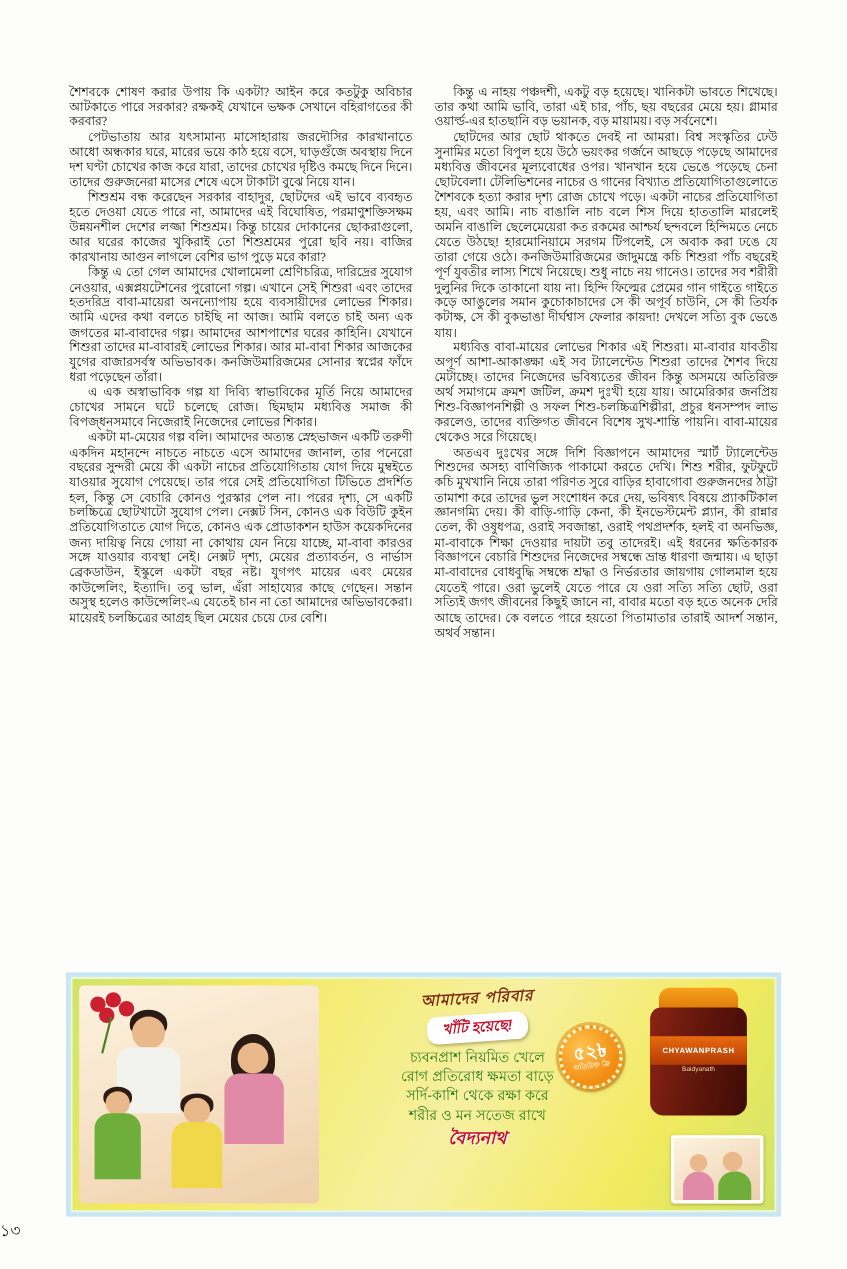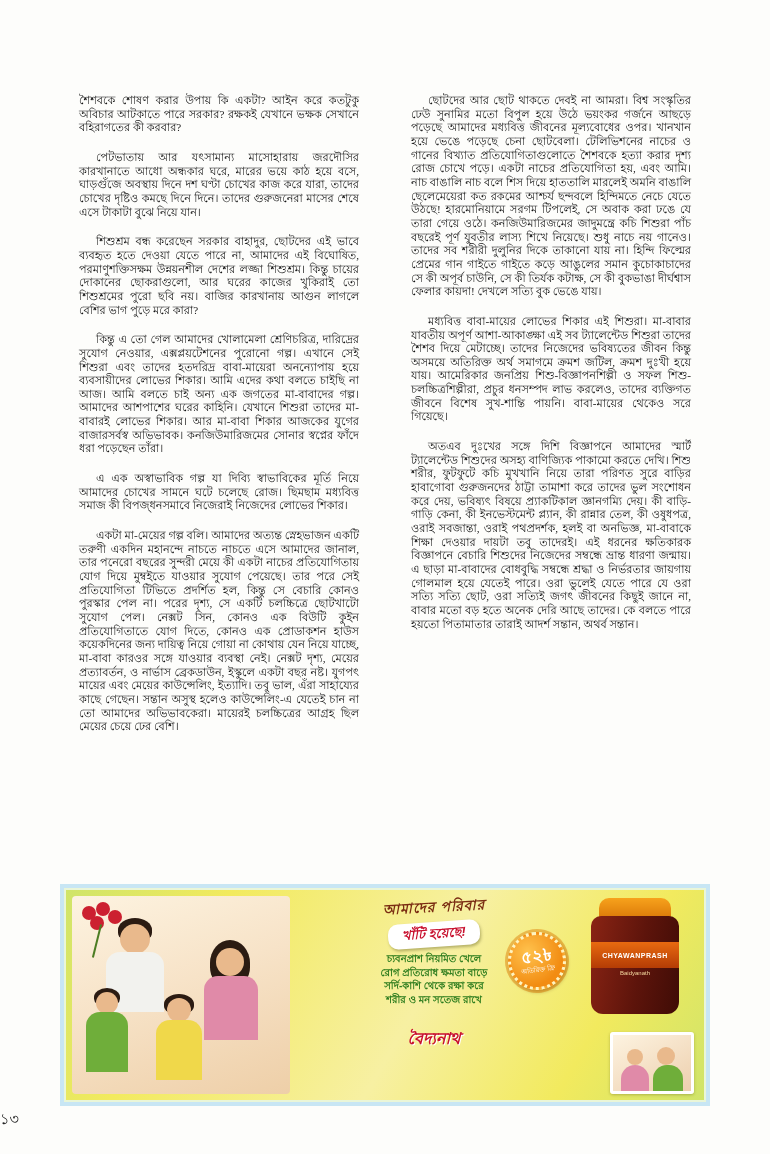--- a/index.html
+++ b/index.html
@@ -16,21 +16,21 @@
   .columns {
     position: absolute; top: 78px; left: 63px; width: 644px;
     display: flex; gap: 20px;
   }
   .col {
     width: 312px;
     font-size: 11.2px; line-height: 1.22;
     text-align: justify; color: #141414;
     word-break: normal;
   }
-  .col p { text-indent: 17px; margin: 16px; }
+  .col p { text-indent: 17px; margin: 0; }
   .col p.first { text-indent: 0; }
   
   .ad {
     position: absolute; left: 60px; top: 884px; width: 650px; height: 222px;
     border: 4px solid #c8e6f4;
     background: linear-gradient(120deg, #cfe469 0%, #f2ea5e 22%, #f7f0a2 55%, #f2ea5e 80%, #cfe469 100%);
     box-shadow: inset 0 0 0 2px #eaf6d8;
   }
   .ad-photo {
     position: absolute; left: 8px; top: 8px; bottom: 8px; width: 218px;
@@ -50,23 +50,23 @@
   .slogan1 {
     color: #7a2c12; font-size: 14px; font-weight: bold; font-style: italic;
     transform: rotate(-3deg); margin-top: 2px; letter-spacing: 1px;
   }
   .ribbon {
     display: inline-block; background: #ffffff; color: #c8102e;
     font-weight: bold; font-size: 13px; font-style: italic;
     padding: 2px 14px; border-radius: 10px; transform: rotate(-4deg);
     box-shadow: 1px 2px 3px rgba(60,60,0,.35); margin-top: 2px;
   }
-  .greens { margin-top: 5px; color: #2e7d1e; font-size: 10px; line-height: 1.35; font-weight: bold; }
+  .greens { margin-top: 5px; color: #2e7d1e; font-size: 13px; line-height: 1.35; font-weight: normal; }
   .brand-script {
-    margin-top: 20px; color: #c8102e; font-size: 16px; font-weight: bold; font-style: italic;
+    margin-top: 0; color: #c8102e; font-size: 16px; font-weight: bold; font-style: italic;
     text-shadow: 1px 1px 0 #ffffff;
   }
   .brand-big {
     color: #c8102e; font-size: 31px; font-weight: bold; line-height: 1.02;
     text-shadow: 1px 2px 0 #f5d94f, 2px 3px 2px rgba(120,40,0,.35);
     letter-spacing: 1px;
   }
   .subnavy { margin-top: 3px; color: #143a7a; font-size: 8px; font-weight: bold; line-height: 1.3; }
   .badge {
     position: absolute; right: 140px; top: 44px; width: 58px; height: 58px;
@@ -118,20 +118,21 @@
   <div class="columns">
     <div class="col">
       <p class="first">শৈশবকে শোষণ করার উপায় কি একটা? আইন করে কতটুকু অবিচার আটকাতে পারে সরকার? রক্ষকই যেখানে ভক্ষক সেখানে বহিরাগতের কী করবার?</p>
       <p>পেটভাতায় আর যৎসামান্য মাসোহারায় জরদৌসির কারখানাতে আধো অন্ধকার ঘরে, মারের ভয়ে কাঠ হয়ে বসে, ঘাড়গুঁজে অবস্থায় দিনে দশ ঘণ্টা চোখের কাজ করে যারা, তাদের চোখের দৃষ্টিও কমছে দিনে দিনে। তাদের গুরুজনেরা মাসের শেষে এসে টাকাটা বুঝে নিয়ে যান।</p>
       <p>শিশুশ্রম বন্ধ করেছেন সরকার বাহাদুর, ছোটদের এই ভাবে ব্যবহৃত হতে দেওয়া যেতে পারে না, আমাদের এই বিঘোষিত, পরমাণুশক্তিসক্ষম উন্নয়নশীল দেশের লজ্জা শিশুশ্রম। কিন্তু চায়ের দোকানের ছোকরাগুলো, আর ঘরের কাজের খুকিরাই তো শিশুশ্রমের পুরো ছবি নয়। বাজির কারখানায় আগুন লাগলে বেশির ভাগ পুড়ে মরে কারা?</p>
       <p>কিন্তু এ তো গেল আমাদের খোলামেলা শ্রেণিচরিত্র, দারিদ্রের সুযোগ নেওয়ার, এক্সপ্লয়টেশনের পুরোনো গল্প। এখানে সেই শিশুরা এবং তাদের হতদরিদ্র বাবা-মায়েরা অনন্যোপায় হয়ে ব্যবসায়ীদের লোভের শিকার। আমি এদের কথা বলতে চাইছি না আজ। আমি বলতে চাই অন্য এক জগতের মা-বাবাদের গল্প। আমাদের আশপাশের ঘরের কাহিনি। যেখানে শিশুরা তাদের মা-বাবারই লোভের শিকার। আর মা-বাবা শিকার আজকের যুগের বাজারসর্বস্ব অভিভাবক। কনজিউমারিজমের সোনার স্বপ্নের ফাঁদে ধরা পড়েছেন তাঁরা।</p>
       <p>এ এক অস্বাভাবিক গল্প যা দিব্যি স্বাভাবিকের মূর্তি নিয়ে আমাদের চোখের সামনে ঘটে চলেছে রোজ। ছিমছাম মধ্যবিত্ত সমাজ কী বিপজ্ধনসমাবে নিজেরাই নিজেদের লোভের শিকার।</p>
       <p>একটা মা-মেয়ের গল্প বলি। আমাদের অত্যন্ত স্নেহভাজন একটি তরুণী একদিন মহানন্দে নাচতে নাচতে এসে আমাদের জানাল, তার পনেরো বছরের সুন্দরী মেয়ে কী একটা নাচের প্রতিযোগিতায় যোগ দিয়ে মুম্বইতে যাওয়ার সুযোগ পেয়েছে। তার পরে সেই প্রতিযোগিতা টিভিতে প্রদর্শিত হল, কিন্তু সে বেচারি কোনও পুরস্কার পেল না। পরের দৃশ্য, সে একটি চলচ্চিত্রে ছোটখাটো সুযোগ পেল। নেক্সট সিন, কোনও এক বিউটি কুইন প্রতিযোগিতাতে যোগ দিতে, কোনও এক প্রোডাকশন হাউস কয়েকদিনের জন্য দায়িত্ব নিয়ে গোয়া না কোথায় যেন নিয়ে যাচ্ছে, মা-বাবা কারওর সঙ্গে যাওয়ার ব্যবস্থা নেই। নেক্সট দৃশ্য, মেয়ের প্রত্যাবর্তন, ও নার্ভাস ব্রেকডাউন, ইস্কুলে একটা বছর নষ্ট। যুগপৎ মায়ের এবং মেয়ের কাউন্সেলিং, ইত্যাদি। তবু ভাল, এঁরা সাহায্যের কাছে গেছেন। সন্তান অসুস্থ হলেও কাউন্সেলিং-এ যেতেই চান না তো আমাদের অভিভাবকেরা। মায়েরই চলচ্চিত্রের আগ্রহ ছিল মেয়ের চেয়ে ঢের বেশি।</p>
     </div>
     <div class="col">
+      <p>কিন্তু এ নাহয় পঞ্চদশী, একটু বড় হয়েছে। খানিকটা ভাবতে শিখেছে। তার কথা আমি ভাবি, তারা এই চার, পাঁচ, ছয় বছরের মেয়ে হয়। গ্লামার ওয়ার্ল্ড-এর হাতছানি বড় ভয়ানক, বড় মায়াময়। বড় সর্বনেশে।</p>
       <p>ছোটদের আর ছোট থাকতে দেবই না আমরা। বিশ্ব সংস্কৃতির ঢেউ সুনামির মতো বিপুল হয়ে উঠে ভয়ংকর গর্জনে আছড়ে পড়েছে আমাদের মধ্যবিত্ত জীবনের মূল্যবোধের ওপর। খানখান হয়ে ভেঙে পড়েছে চেনা ছোটবেলা। টেলিভিশনের নাচের ও গানের বিখ্যাত প্রতিযোগিতাগুলোতে শৈশবকে হত্যা করার দৃশ্য রোজ চোখে পড়ে। একটা নাচের প্রতিযোগিতা হয়, এবং আমি। নাচ বাঙালি নাচ বলে শিস দিয়ে হাততালি মারলেই অমনি বাঙালি ছেলেমেয়েরা কত রকমের আশ্চর্য ছন্দবলে হিন্দিমতে নেচে যেতে উঠছে! হারমোনিয়ামে সরগম টিপলেই, সে অবাক করা ঢঙে যে তারা গেয়ে ওঠে। কনজিউমারিজমের জাদুমন্ত্রে কচি শিশুরা পাঁচ বছরেই পূর্ণ যুবতীর লাস্য শিখে নিয়েছে। শুধু নাচে নয় গানেও। তাদের সব শরীরী দুলুনির দিকে তাকানো যায় না। হিন্দি ফিল্মের প্রেমের গান গাইতে গাইতে কড়ে আঙুলের সমান কুচোকাচাদের সে কী অপূর্ব চাউনি, সে কী তির্যক কটাক্ষ, সে কী বুকভাঙা দীর্ঘশ্বাস ফেলার কায়দা! দেখলে সত্যি বুক ভেঙে যায়।</p>
       <p>মধ্যবিত্ত বাবা-মায়ের লোভের শিকার এই শিশুরা। মা-বাবার যাবতীয় অপূর্ণ আশা-আকাঙ্ক্ষা এই সব ট্যালেন্টেড শিশুরা তাদের শৈশব দিয়ে মেটাচ্ছে। তাদের নিজেদের ভবিষ্যতের জীবন কিন্তু অসময়ে অতিরিক্ত অর্থ সমাগমে ক্রমশ জটিল, ক্রমশ দুঃখী হয়ে যায়। আমেরিকার জনপ্রিয় শিশু-বিজ্ঞাপনশিল্পী ও সফল শিশু-চলচ্চিত্রশিল্পীরা, প্রচুর ধনসম্পদ লাভ করলেও, তাদের ব্যক্তিগত জীবনে বিশেষ সুখ-শান্তি পায়নি। বাবা-মায়ের থেকেও সরে গিয়েছে।</p>
       <p>অতএব দুঃখের সঙ্গে দিশি বিজ্ঞাপনে আমাদের স্মার্ট ট্যালেন্টেড শিশুদের অসহ্য বাণিজ্যিক পাকামো করতে দেখি। শিশু শরীর, ফুটফুটে কচি মুখখানি নিয়ে তারা পরিণত সুরে বাড়ির হাবাগোবা গুরুজনদের ঠাট্টা তামাশা করে তাদের ভুল সংশোধন করে দেয়, ভবিষ্যৎ বিষয়ে প্র্যাকটিকাল জ্ঞানগম্যি দেয়। কী বাড়ি-গাড়ি কেনা, কী ইনভেস্টমেন্ট প্ল্যান, কী রান্নার তেল, কী ওষুধপত্র, ওরাই সবজান্তা, ওরাই পথপ্রদর্শক, হলই বা অনভিজ্ঞ, মা-বাবাকে শিক্ষা দেওয়ার দায়টা তবু তাদেরই। এই ধরনের ক্ষতিকারক বিজ্ঞাপনে বেচারি শিশুদের নিজেদের সম্বন্ধে ভ্রান্ত ধারণা জন্মায়। এ ছাড়া মা-বাবাদের বোধবুদ্ধি সম্বন্ধে শ্রদ্ধা ও নির্ভরতার জায়গায় গোলমাল হয়ে যেতেই পারে। ওরা ভুলেই যেতে পারে যে ওরা সত্যি সত্যি ছোট, ওরা সত্যিই জগৎ জীবনের কিছুই জানে না, বাবার মতো বড় হতে অনেক দেরি আছে তাদের। কে বলতে পারে হয়তো পিতামাতার তারাই আদর্শ সন্তান, অথর্ব সন্তান।</p>
     </div>
   </div>
 
   <div class="ad">
 
     <div class="ad-photo">
       <div class="flowers">

